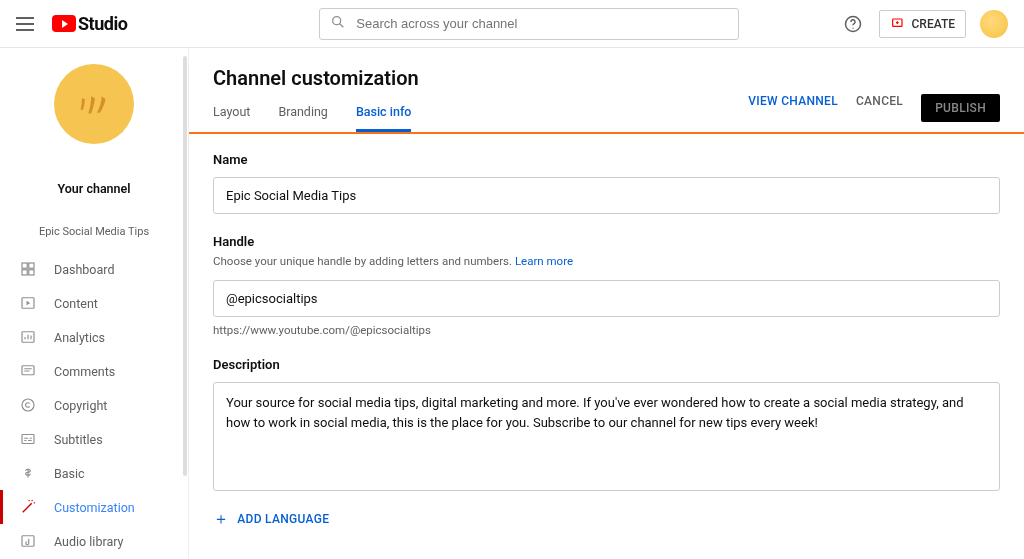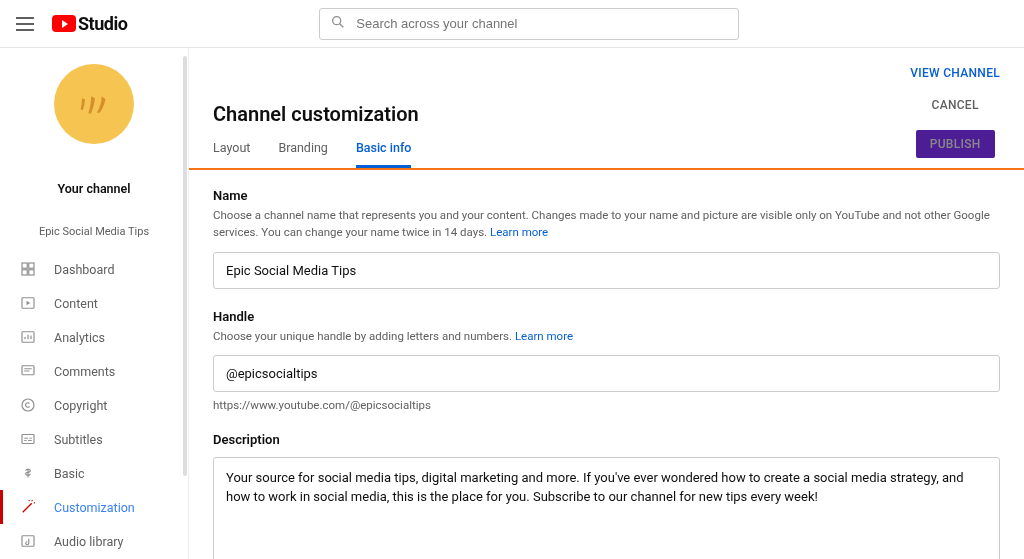--- a/index.html
+++ b/index.html
@@ -109,25 +109,25 @@
   .main-header {
     display:flex; align-items:flex-end; justify-content:space-between;
     border-bottom: 2px solid #f97316;
     padding: 0 24px;
   }
   .main-header-left {}
   .page-title { font-size:20px; font-weight:600; margin-bottom: 14px;}
   .tabs { display:flex; gap:28px;}
   .tab { font-size:12.5px; color:#606060; padding-bottom:10px; cursor:pointer; }
   .tab.active { color:#065fd4; border-bottom: 3px solid #065fd4; font-weight:500;}
-  .main-header-right { display:flex; align-items:center; gap:18px; padding-bottom:10px;flex-direction:column;}
+  .main-header-right { display:flex; align-items:flex-start; gap:18px; padding-bottom:10px;}
   .link-btn { color:#065fd4; font-size:12px; font-weight:500; cursor:pointer; letter-spacing:0.3px;}
   .text-btn { color:#606060; font-size:12px; font-weight:500; cursor:pointer; letter-spacing:0.3px;}
   .publish-btn {
-    background:#4c1d95; color:#888; font-size:12px; font-weight:500;
+    background:#000000; color:#888; font-size:12px; font-weight:500;
     padding: 7px 14px; border-radius:2px; cursor:default; letter-spacing:0.3px;
   }
 
   .content { padding: 18px 24px 0; max-width: 880px;}
   .section { margin-bottom: 20px;}
   .sect-title { font-size:13px; font-weight:600; margin-bottom:4px;}
   .sect-desc { font-size:11.5px; color:#606060; line-height:1.5; }
   .sect-desc a { color:#065fd4; text-decoration:none; cursor:pointer;}
   .field {
     margin-top: 10px;
@@ -170,20 +170,39 @@
       <span>
         <svg viewBox="0 0 24 24" width="16" height="16" fill="none" stroke="#909090" stroke-width="2">
             <circle cx="10" cy="10" r="6"></circle>
             <line x1="20" y1="20" x2="14.5" y2="14.5"></line>
           </svg>
       </span>
       <input type="text" placeholder="Search across your channel" style="">
     </div>
   </div>
   <div class="header-spacer"></div>
+  <div class="header-right">
+    <div class="icon-btn">
+      <svg viewBox="0 0 24 24" width="20" height="20" fill="none" stroke="#606060" stroke-width="1.8">
+          <circle cx="12" cy="12" r="9"></circle>
+          <path d="M9.5 9.5a2.5 2.5 0 1 1 3.5 2.3c-.8.4-1 1-1 1.7"></path>
+          <circle cx="12" cy="17" r="0.8" fill="#606060" stroke="none"></circle>
+        </svg>
+    </div>
+    <div class="create-btn">
+      <span class="create-icon">
+        <svg viewBox="0 0 24 24" width="16" height="16">
+            <rect x="4" y="6" width="14" height="11" rx="1" fill="none" stroke="#ff0000" stroke-width="1.8"></rect>
+            <path d="M9 11.5h4M11 9.5v4" stroke="#ff0000" stroke-width="1.8"></path>
+          </svg>
+      </span>
+      <span>CREATE</span>
+    </div>
+    <div class="avatar"></div>
+  </div>
 </div>
 
 <div class="body">
 
   <div class="sidebar">
     <div class="scroll-line">
         <div class="scroll-thumb"></div>
       </div>
     <div class="channel-block">
       <div class="channel-avatar">
@@ -319,23 +338,20 @@
           <div class="link-btn">VIEW CHANNEL</div>
           <div class="text-btn">CANCEL</div>
           <div class="publish-btn">PUBLISH</div>
         </div>
       </div>
 
       <div class="content">
 
         <div class="section">
           <div class="sect-title">Name</div>
-          <div class="sect-desc">
-            <span>Choose a channel name that represents you and your content. Changes made to your name and picture are visible only on YouTube and not other Google services. You can change your name twice in 14 days. </span><a>Learn more</a>
-          </div>
           <div class="field">
             <input type="text" value="Epic Social Media Tips" style="">
           </div>
         </div>
 
         <div class="section">
           <div class="sect-title">Handle</div>
           <div class="sect-desc">
             <span>Choose your unique handle by adding letters and numbers. </span><a>Learn more</a>
           </div>

